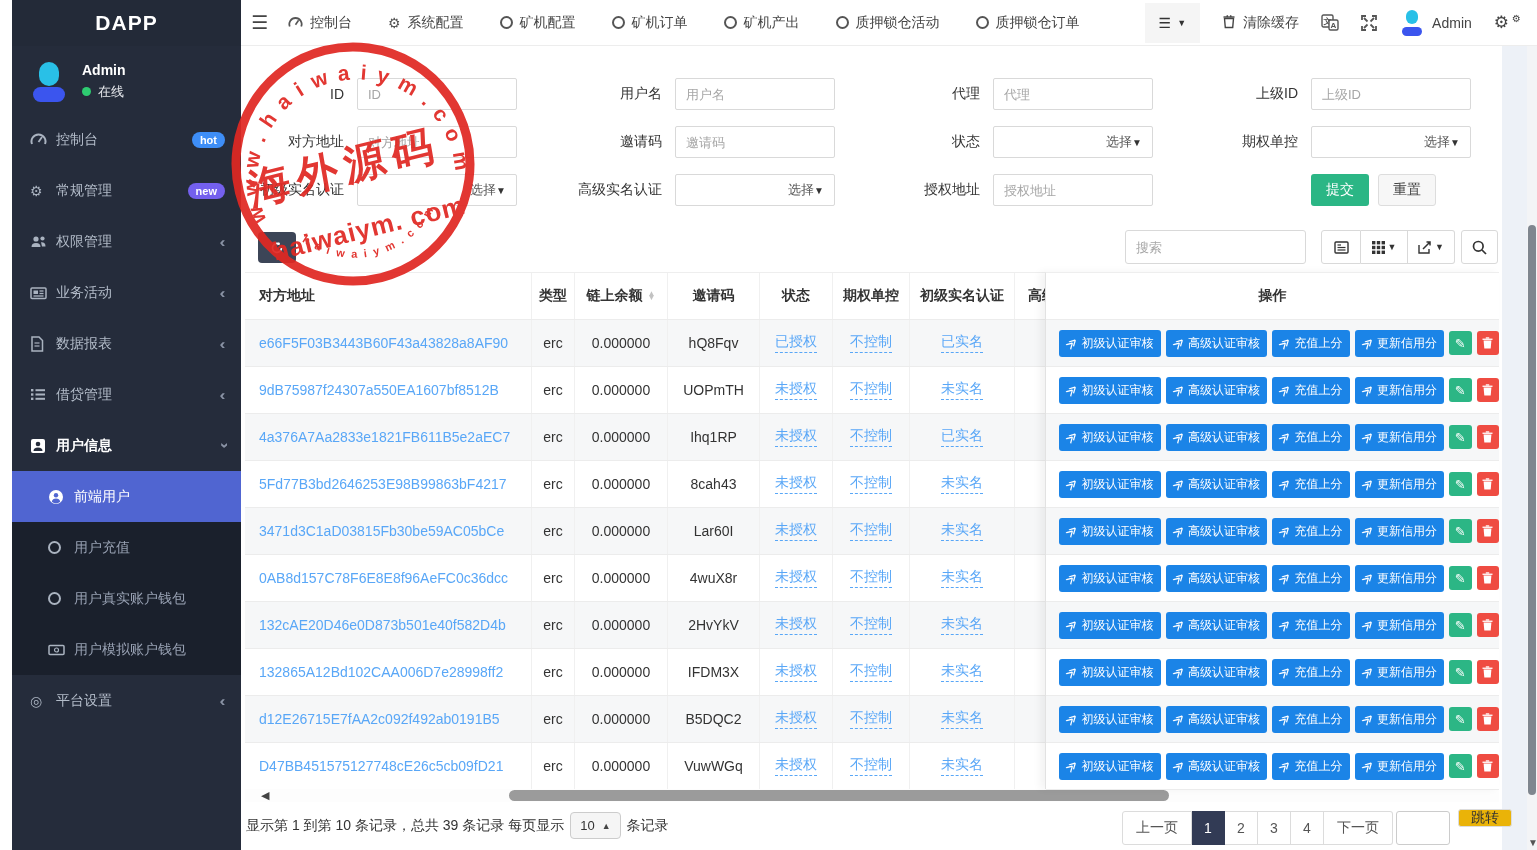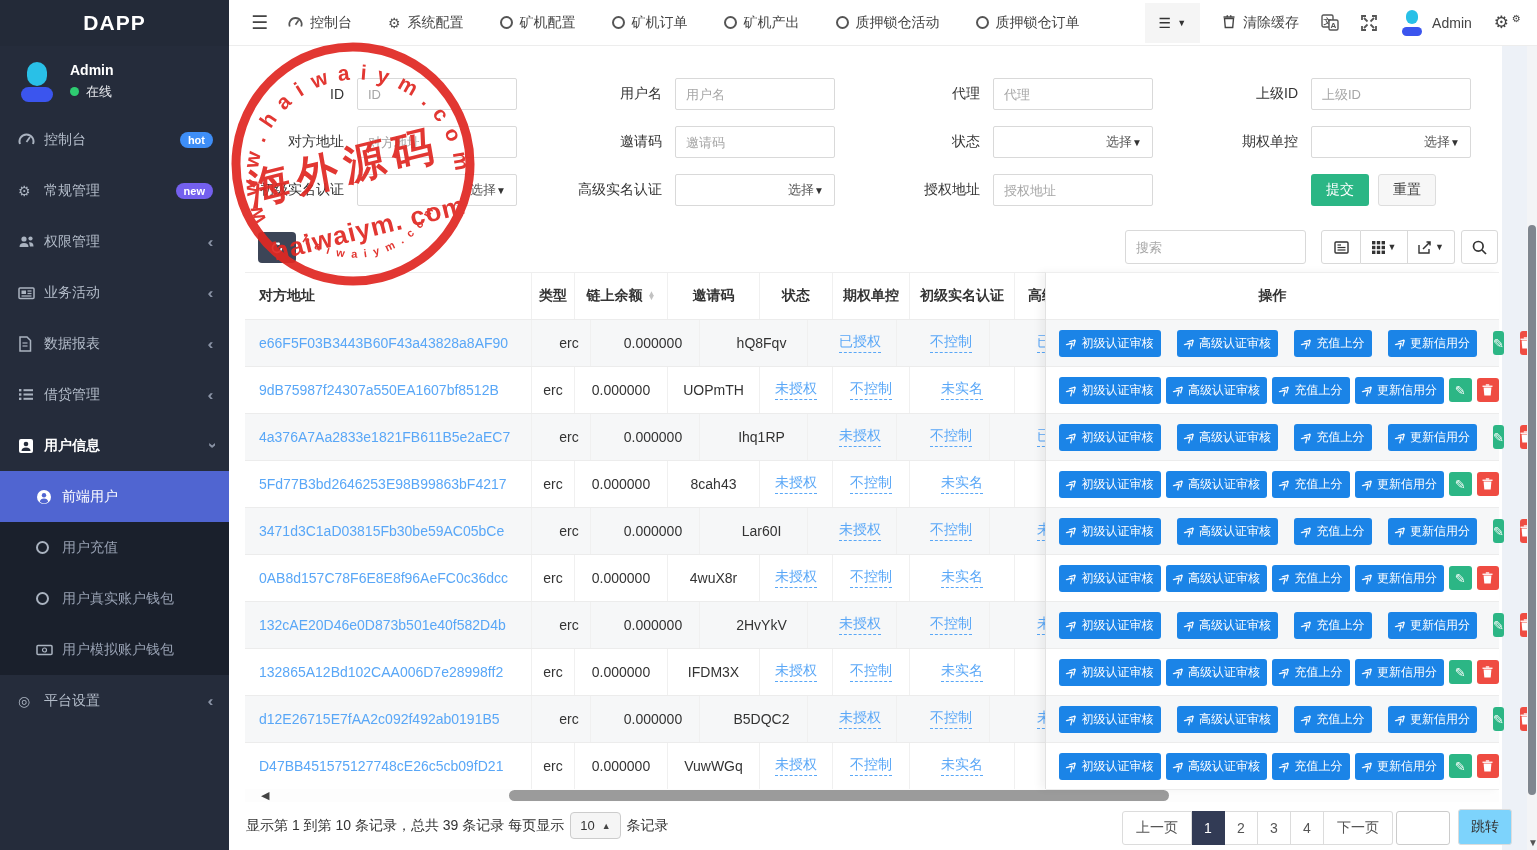--- a/index.html
+++ b/index.html
@@ -1,21 +1,21 @@
 <!DOCTYPE html>
 <html><head>
 <meta charset="utf-8">
 <style>
   * { margin:0; padding:0; box-sizing:border-box; }
   html,body { width:1537px; height:850px; overflow:hidden; }
   body { font-family:"Liberation Sans","DejaVu Sans",sans-serif; font-size:14px; color:#333; background:#fff; }
   #app { position:relative; width:1537px; height:850px; overflow:hidden; background:#fff; }
 
   
-  .sidebar { position:absolute; left:0; top:0; width:229px; height:850px; background:#252c3b; z-index:20; }
+  .sidebar { position:absolute; left:12px; top:0; width:229px; height:850px; background:#252c3b; z-index:20; }
   .brand { height:46px; line-height:46px; text-align:center; color:#fff; font-size:21px; font-weight:bold; letter-spacing:1px; background:#232a38; }
   .user-block { display:flex; align-items:center; padding:14px 16px 12px; }
   .avatar { position:relative; width:42px; height:42px; margin-right:12px; }
   .avatar .head { position:absolute; left:11px; top:2px; width:20px; height:24px; border-radius:10px; background:#29c0e7; }
   .avatar .body { position:absolute; left:5px; bottom:0; width:32px; height:15px; border-radius:8px; background:#3b55ee; }
   .user-name { color:#fff; font-weight:bold; font-size:14px; margin-bottom:5px; }
   .user-status { color:#e8eaee; font-size:13px; display:flex; align-items:center; }
   .dot { width:9px; height:9px; border-radius:50%; background:#2ecc71; display:inline-block; margin-right:7px; }
   .menu-search { margin:8px 14px 14px; position:relative; }
   .menu-search input { width:100%; height:37px; background:#39404f; border:1px solid #434a59; border-radius:4px; color:#cfd4dd; padding:0 32px 0 12px; font-size:13px; outline:none; }
@@ -82,21 +82,21 @@
   .tb-btn + .tb-btn { border-left:none; }
   .tb-btn:first-child { border-radius:3px 0 0 3px; }
   .tb-btn:last-child { border-radius:0 3px 3px 0; }
   .tb-btn.wide { width:47px; }
   .tb-search-btn { position:absolute; left:1461px; top:230px; width:37px; height:34px; border:1px solid #d9d9d9; border-radius:3px; background:#fff; display:flex; align-items:center; justify-content:center; color:#333; cursor:pointer; }
   .tb-caret { font-size:9px; color:#333; }
 
   
   .table-wrap { position:absolute; left:245px; top:272px; width:1254px; height:517px; overflow:hidden; border-top:1px solid #eee; }
   .t-hrow, .t-row { display:flex; height:47px; align-items:center; border-bottom:1px solid #ececec; background:#fff; }
-  .t-row.striped, .op-row.striped { background:#f6f7f8;gap:16px; }
+  .t-row.striped, .op-row.striped { background:#f6f7f8; }
   .t-cell { height:100%; display:flex; align-items:center; justify-content:center; border-right:1px solid #f0f0f0; font-size:14px; color:#333; overflow:hidden; white-space:nowrap; }
   .t-hrow .t-cell { font-weight:bold; color:#333; }
   .c0 { width:287px; justify-content:flex-start; padding-left:14px; }
   .c1 { width:43px; } .c2 { width:93px; } .c3 { width:92px; } .c4 { width:73px; }
   .c5 { width:77px; } .c6 { width:105px; } .c7 { width:110px; border-right:none; }
   .link-addr { color:#59a7f7; cursor:pointer; }
   .link-dash { color:#59a7f7; cursor:pointer; border-bottom:1px dashed #59a7f7; padding-bottom:1px; }
   .sorter { display:inline-flex; flex-direction:column; margin-left:5px; line-height:4px; }
   .sorter span { font-size:8px; color:#c2c2c2; }
 
@@ -117,21 +117,21 @@
   .page-info { position:absolute; left:246px; top:812px; display:flex; align-items:center; font-size:14px; color:#333; gap:6px; }
   .size-select { border:1px solid #ccc; background:#f5f5f5; border-radius:4px; padding:5px 9px; display:inline-flex; align-items:center; gap:7px; cursor:pointer; font-size:13px; }
   .size-select .caret { font-size:9px; color:#444; }
   .pager { position:absolute; left:1122px; top:811px; display:flex; }
   .pg { height:34px; min-width:33px; padding:0 13px; border:1px solid #dcdcdc; border-left:none; background:#fff; color:#555; display:flex; align-items:center; justify-content:center; font-size:14px; cursor:pointer; }
   .pg:first-child { border-left:1px solid #dcdcdc; border-radius:3px 0 0 3px; }
   .pg:last-child { border-radius:0 3px 3px 0; }
   .pg.num { padding:0 6px; }
   .pg.active { background:#323b55; color:#fff; border-color:#323b55; }
   .jump-input { position:absolute; left:1396px; top:811px; width:54px; height:34px; border:1px solid #ccc; border-radius:3px; outline:none; padding:0 6px; }
-  .jump-btn { position:absolute; left:1458px; top:809px; height:36px; padding:0 12px; border:1px solid #dcdcdc; border-radius:3px; background:#7dd3fc; color:#333; display:flex; align-items:center; cursor:pointer; font-size:14px; }
+  .jump-btn { position:absolute; left:1458px; top:809px; height:18px; padding:0 12px; border:1px solid #dcdcdc; border-radius:3px; background:#eab308; color:#333; display:flex; align-items:center; cursor:pointer; font-size:14px; }
 
   
   .stamp { position:absolute; left:222px; top:33px; width:262px; height:262px; z-index:60; transform:rotate(-14deg); opacity:.93; pointer-events:none; }
 </style>
 </head>
 <body>
 
 <div id="app">
 
   <div class="sidebar">

